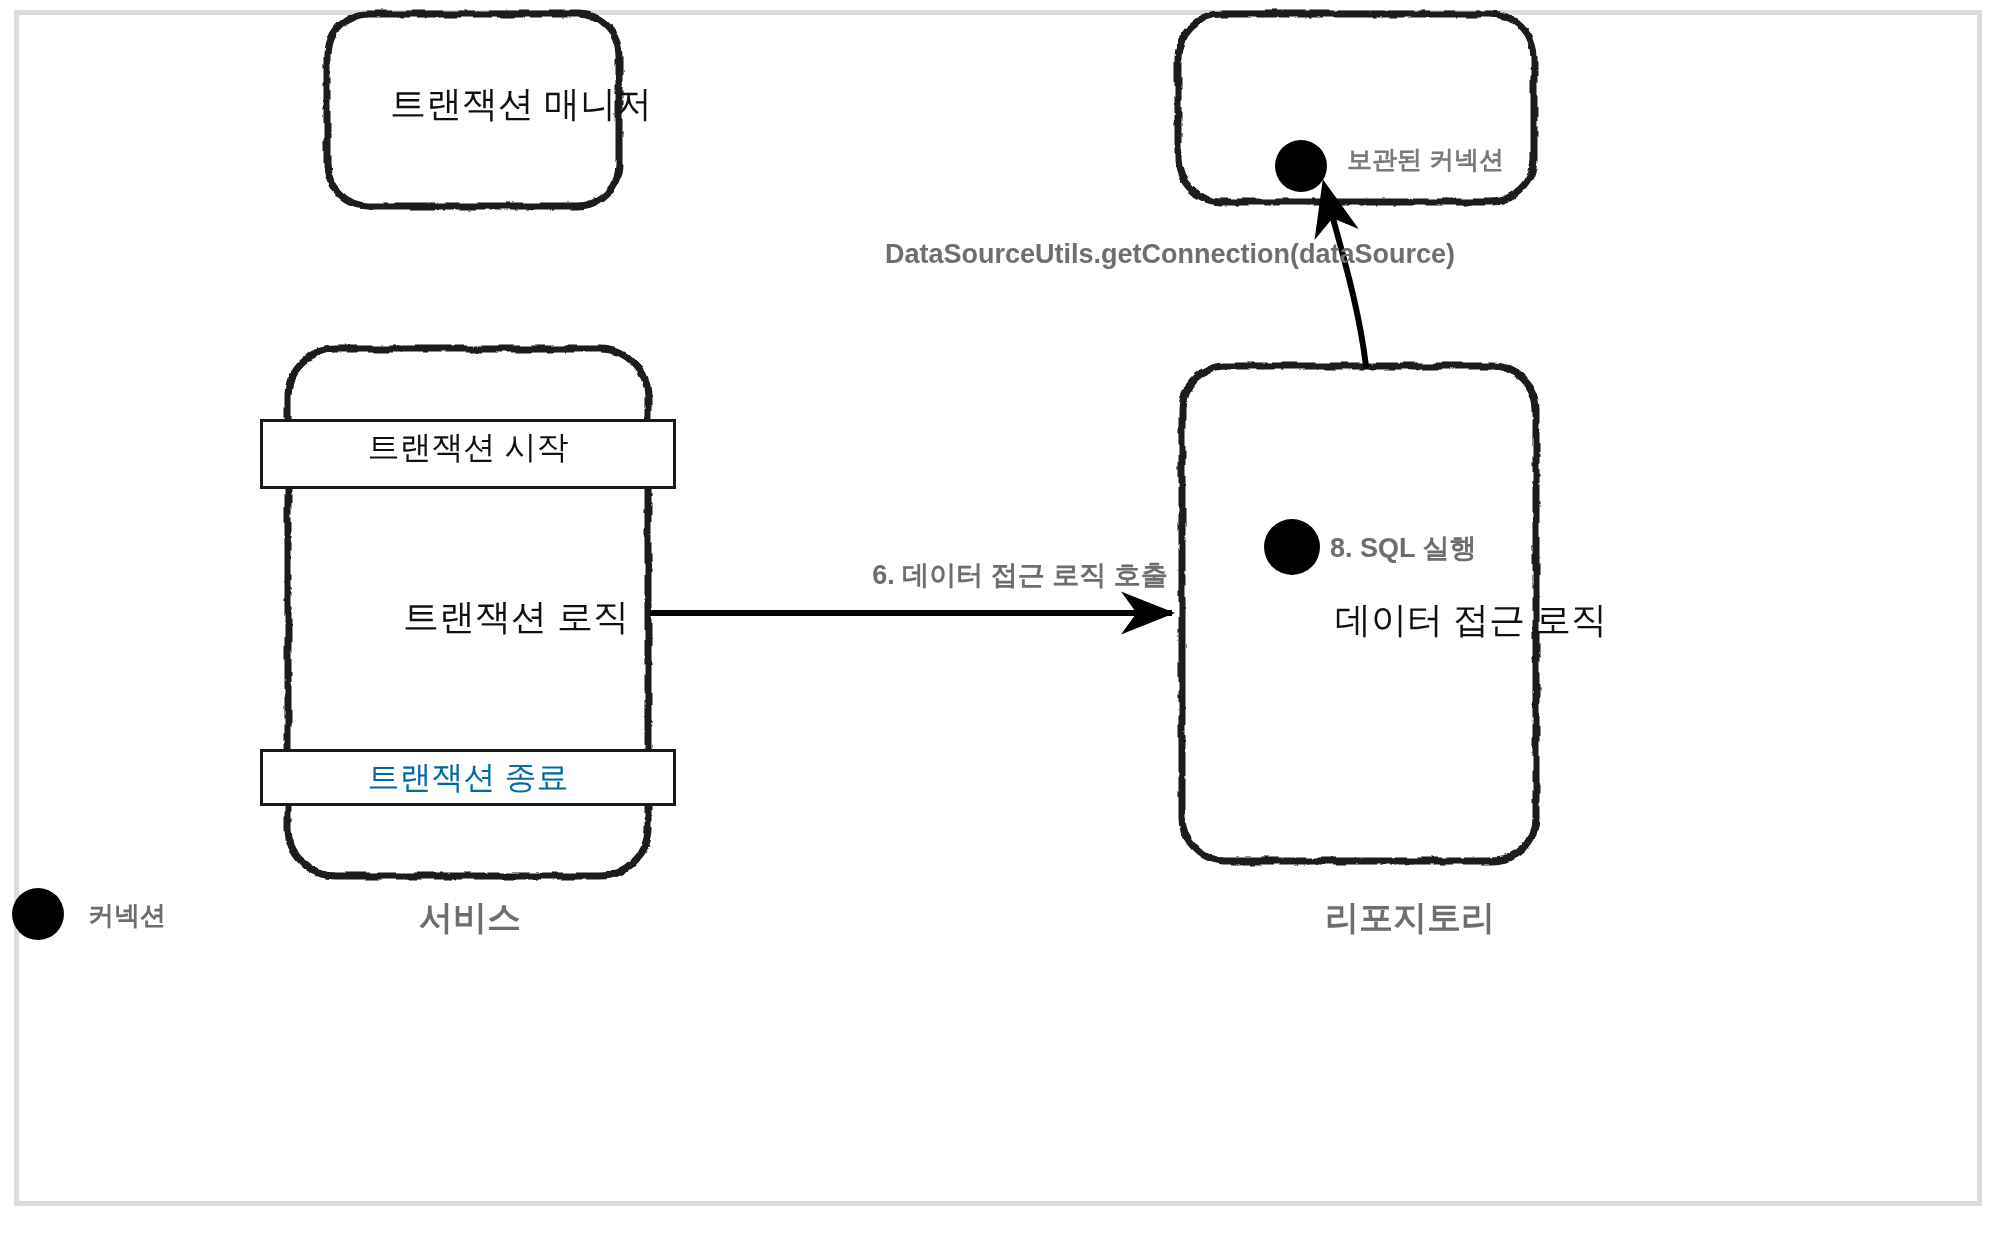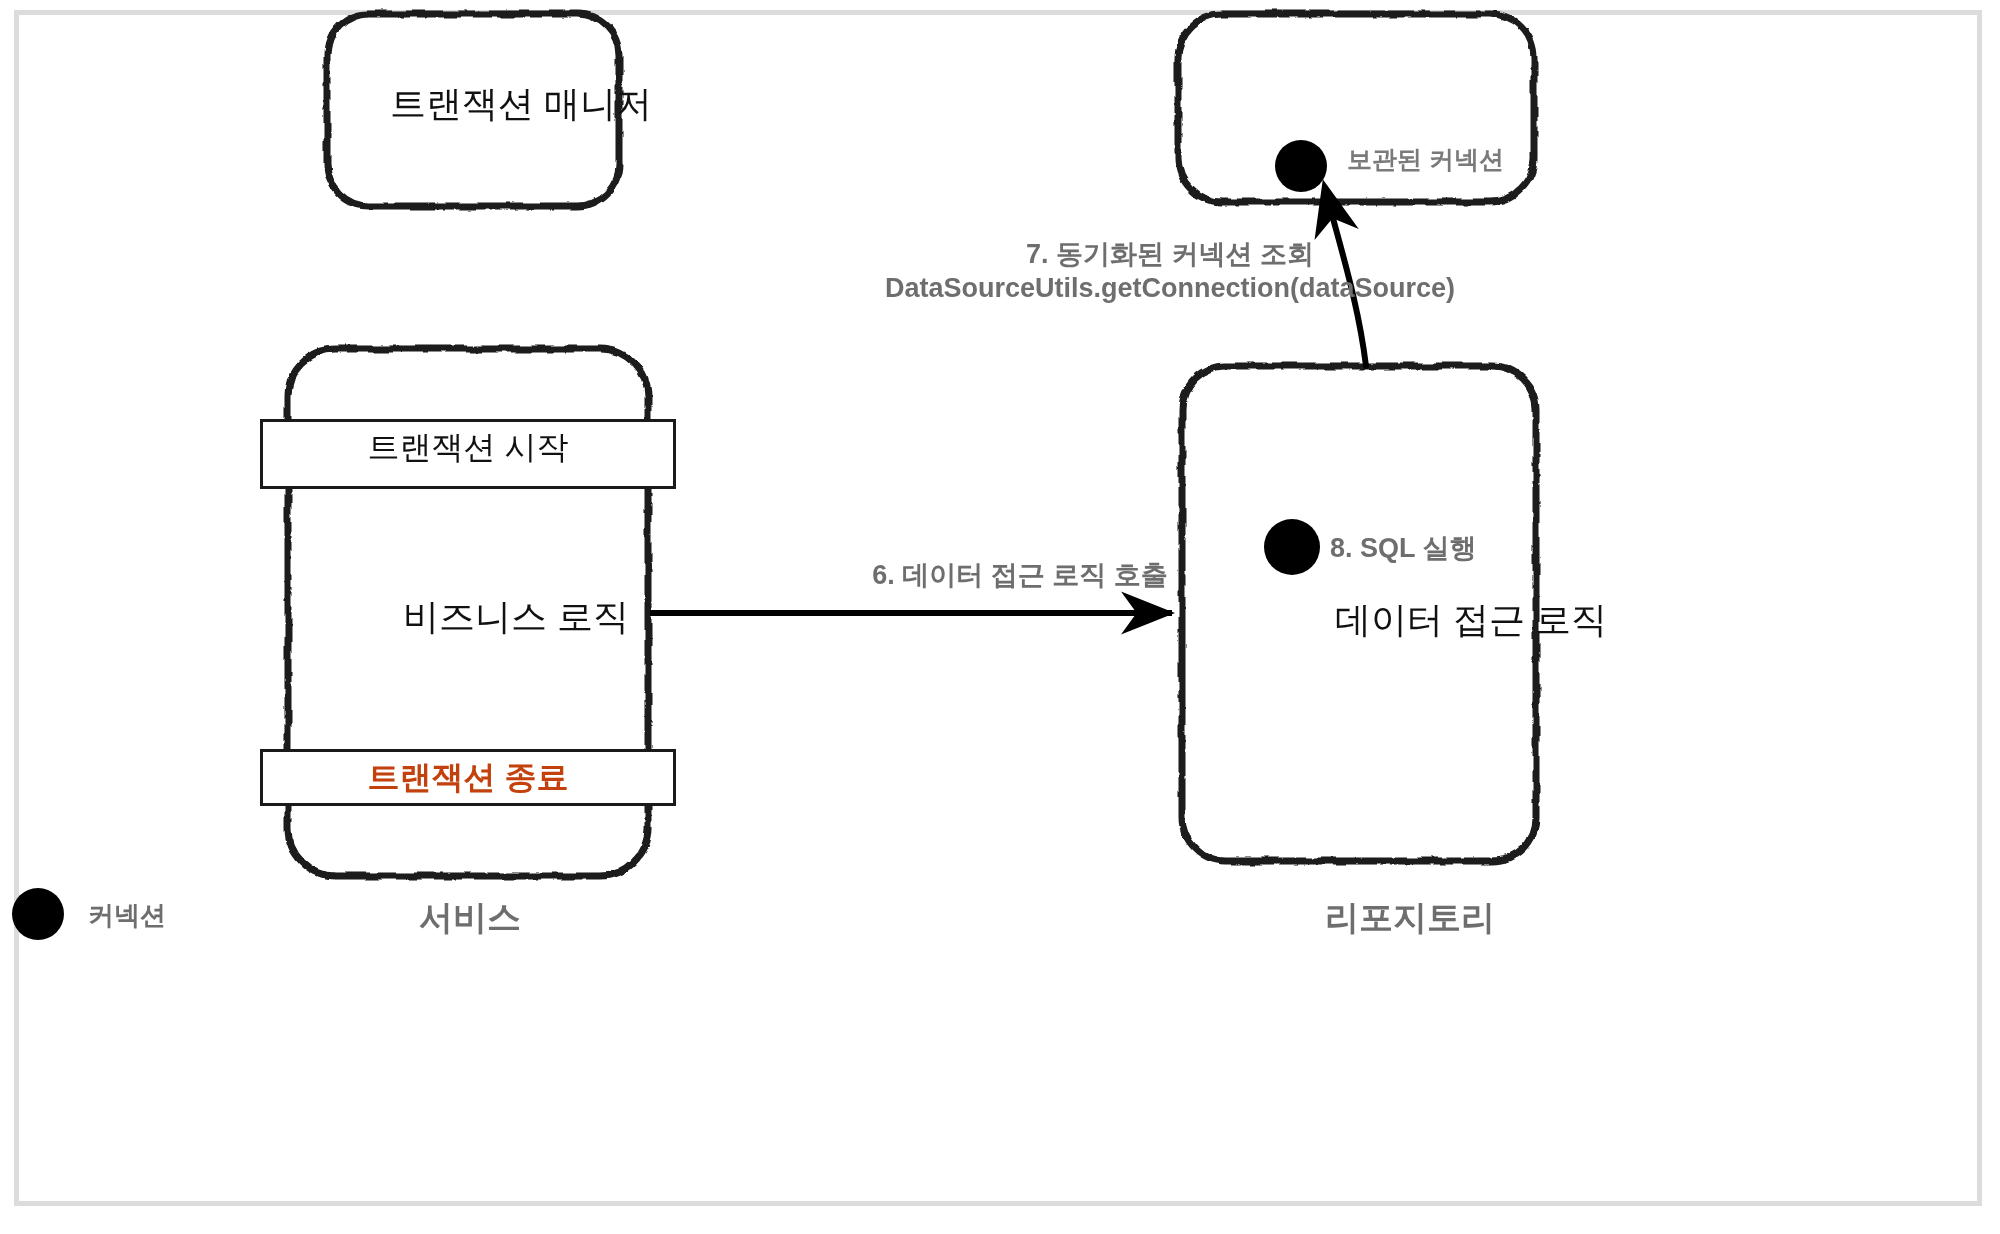--- a/index.html
+++ b/index.html
@@ -99,22 +99,22 @@
     width: 416px; height: 57px;
     border: 3px solid #1a1a1a;
     background: #ffffff;
     box-sizing: border-box;
   }
   #tx-end-band span {
     display: block;
     text-align: center;
     line-height: 51px;
     font-size: 32px;
-    color: #c2410c;
-    font-weight: 700;
+    color: #0369a1;
+    font-weight: 400;
   }
   #biz-label  { left: 290px; top: 593px; width: 360px; font-size: 36px; }
 
   #repo-label { left: 1250px; top: 596px; width: 350px; font-size: 36px; }
   #repo-dot   { left: 1264px; top: 519px; width: 56px; height: 56px; }
   #repo-sql-label { left: 1330px; top: 530px; font-size: 27px; color:#6e6e6e; }
 
   #edge7-label { left: 770px; top: 238px; width: 800px; font-size: 27px; }
   #edge6-label { left: 740px; top: 559px; width: 560px; font-size: 27px; }
 
@@ -174,29 +174,28 @@
   </svg>
 
   <div class="node-label" id="tm-label">트랜잭션 매니저</div>
 
 
   <div class="conn-dot" id="tsm-dot"></div>
 
   <div class="small-label" id="tsm-stored-label">보관된 커넥션</div>
 
   <div class="edge-label" id="edge7-label">
-    <div>7. 동기화된 커넥션 조회</div>
     <div>DataSourceUtils.getConnection(dataSource)</div>
   </div>
 
   <div id="tx-begin-band">
     <span>트랜잭션 시작</span>
   </div>
 
-  <div class="node-label" id="biz-label">비즈니스 로직</div>
+  <div class="node-label" id="biz-label">트랜잭션 로직</div>
 
   <div id="tx-end-band">
     <span>트랜잭션 종료</span>
   </div>
 
   <div class="edge-label" id="edge6-label">6. 데이터 접근 로직 호출</div>
 
   <div class="conn-dot" id="repo-dot"></div>
 
   <div class="small-label" id="repo-sql-label">8. SQL 실행</div>

